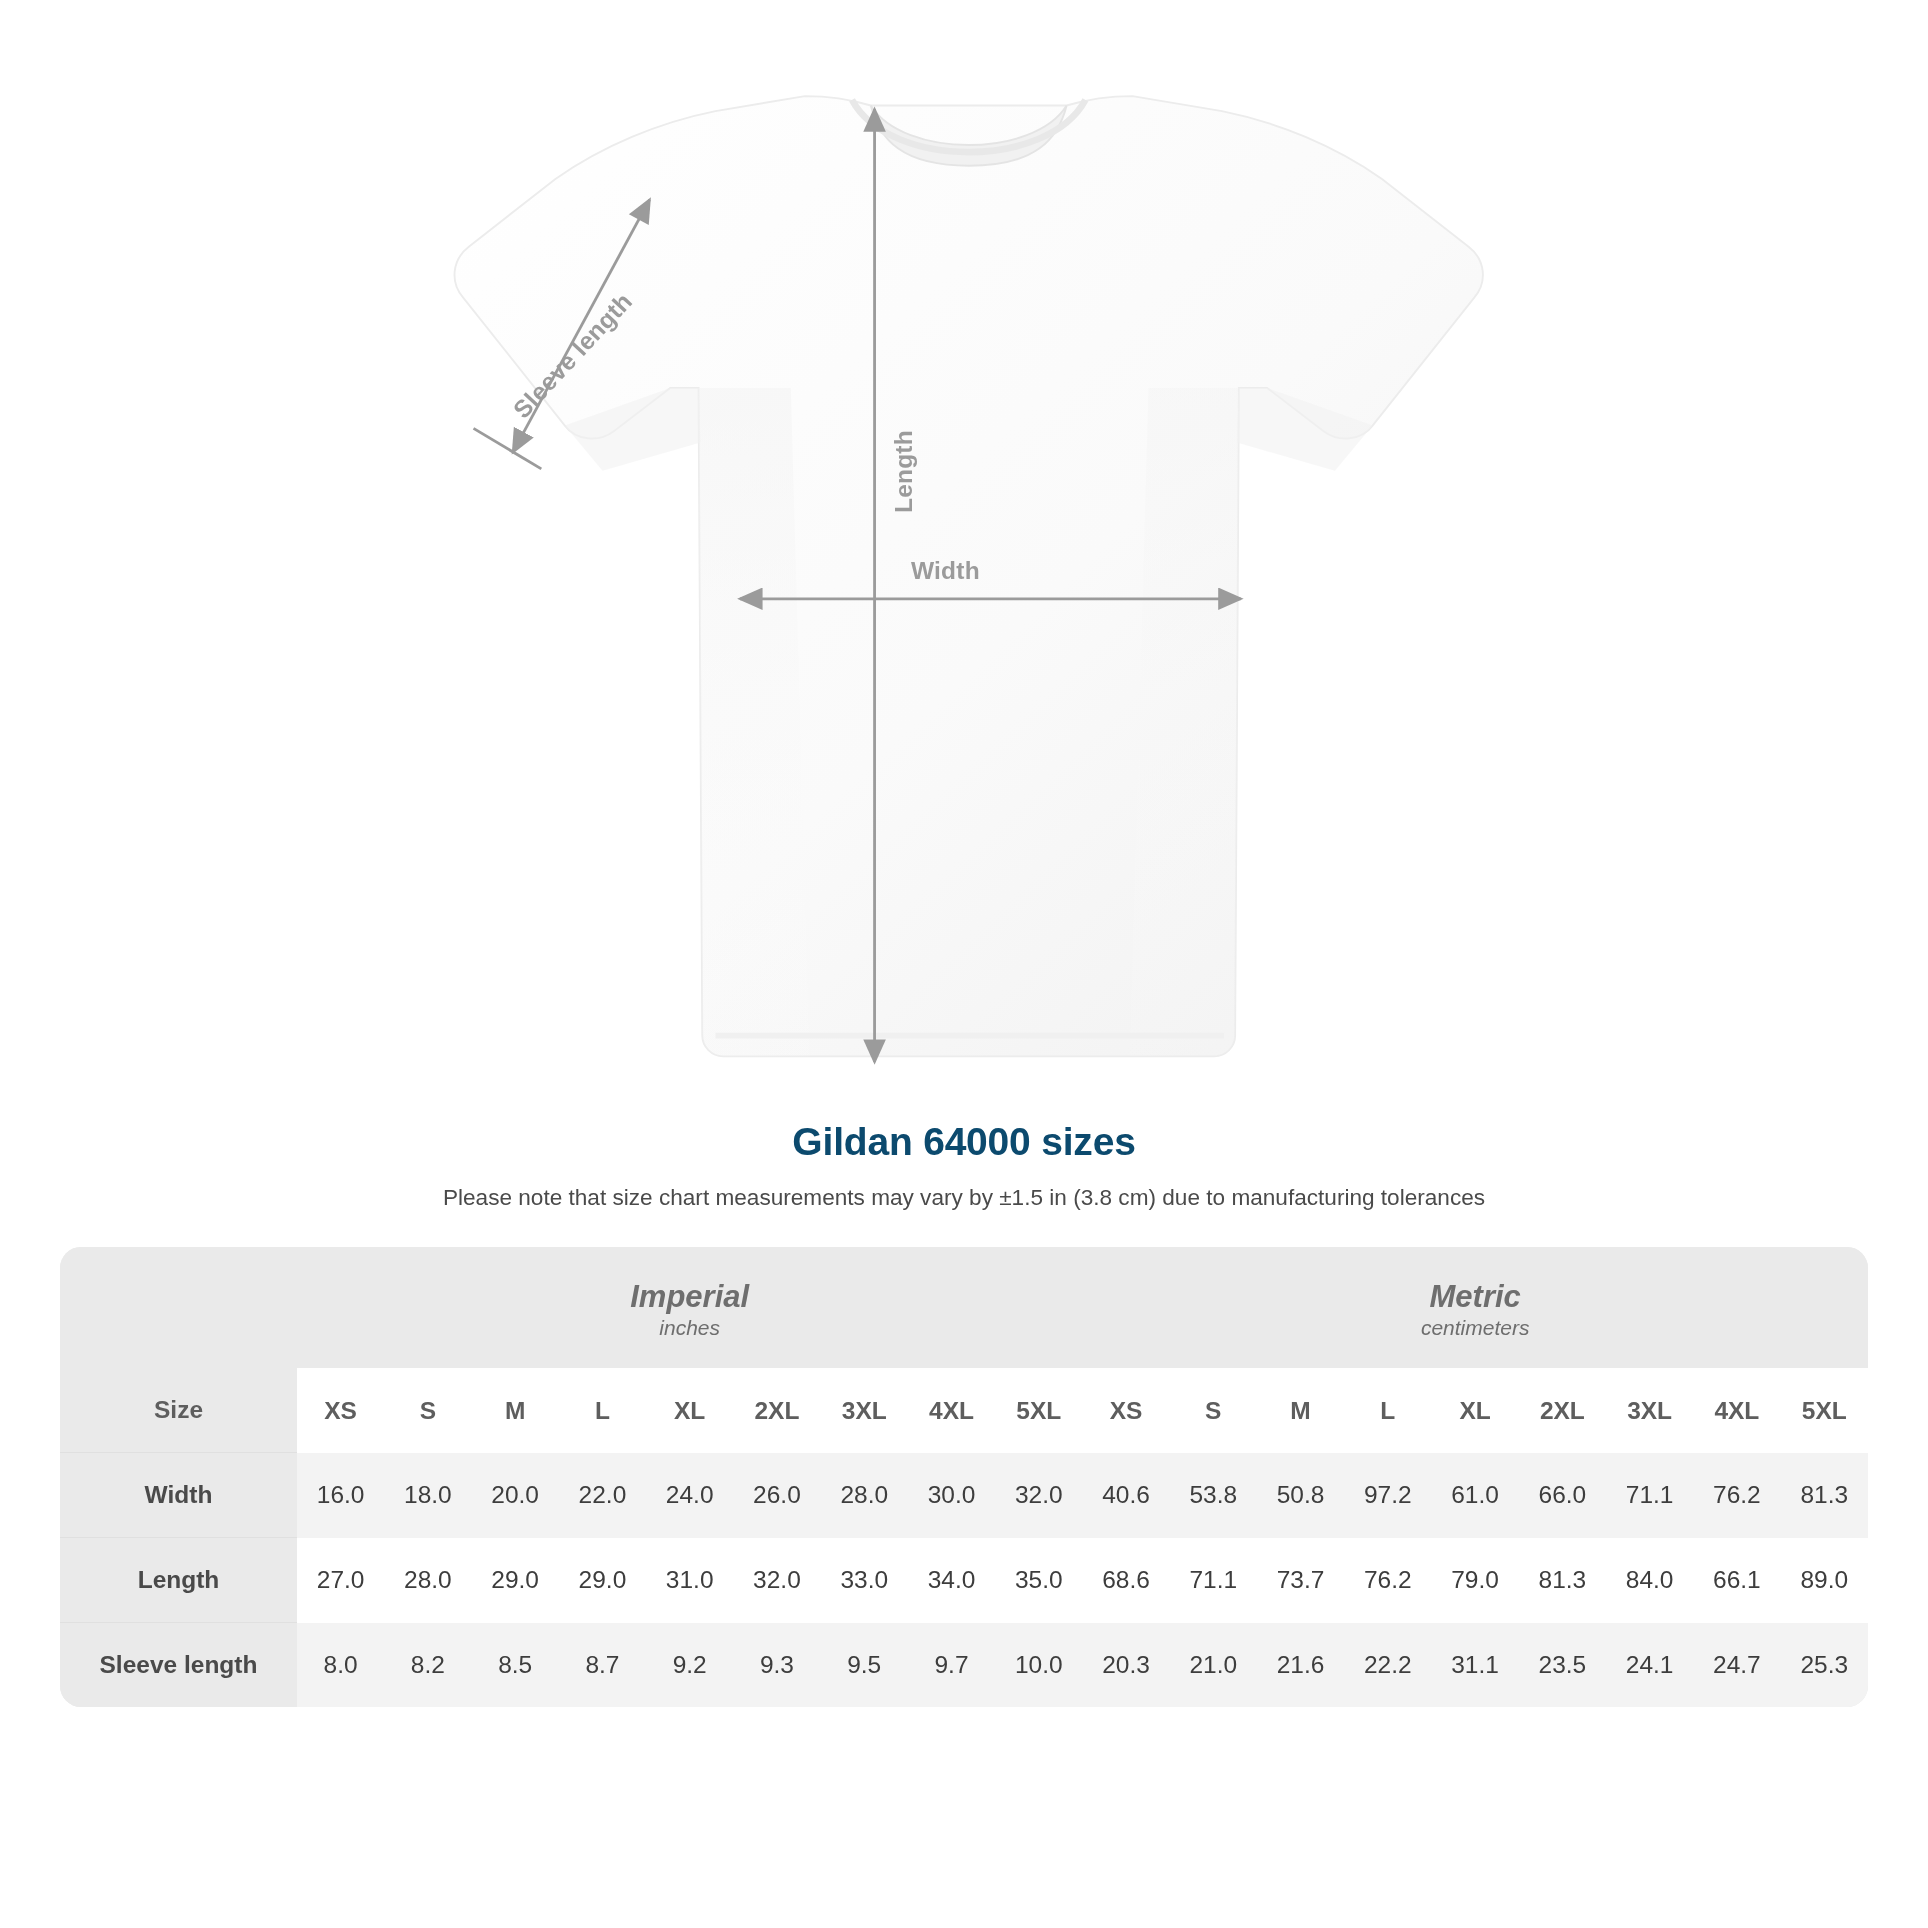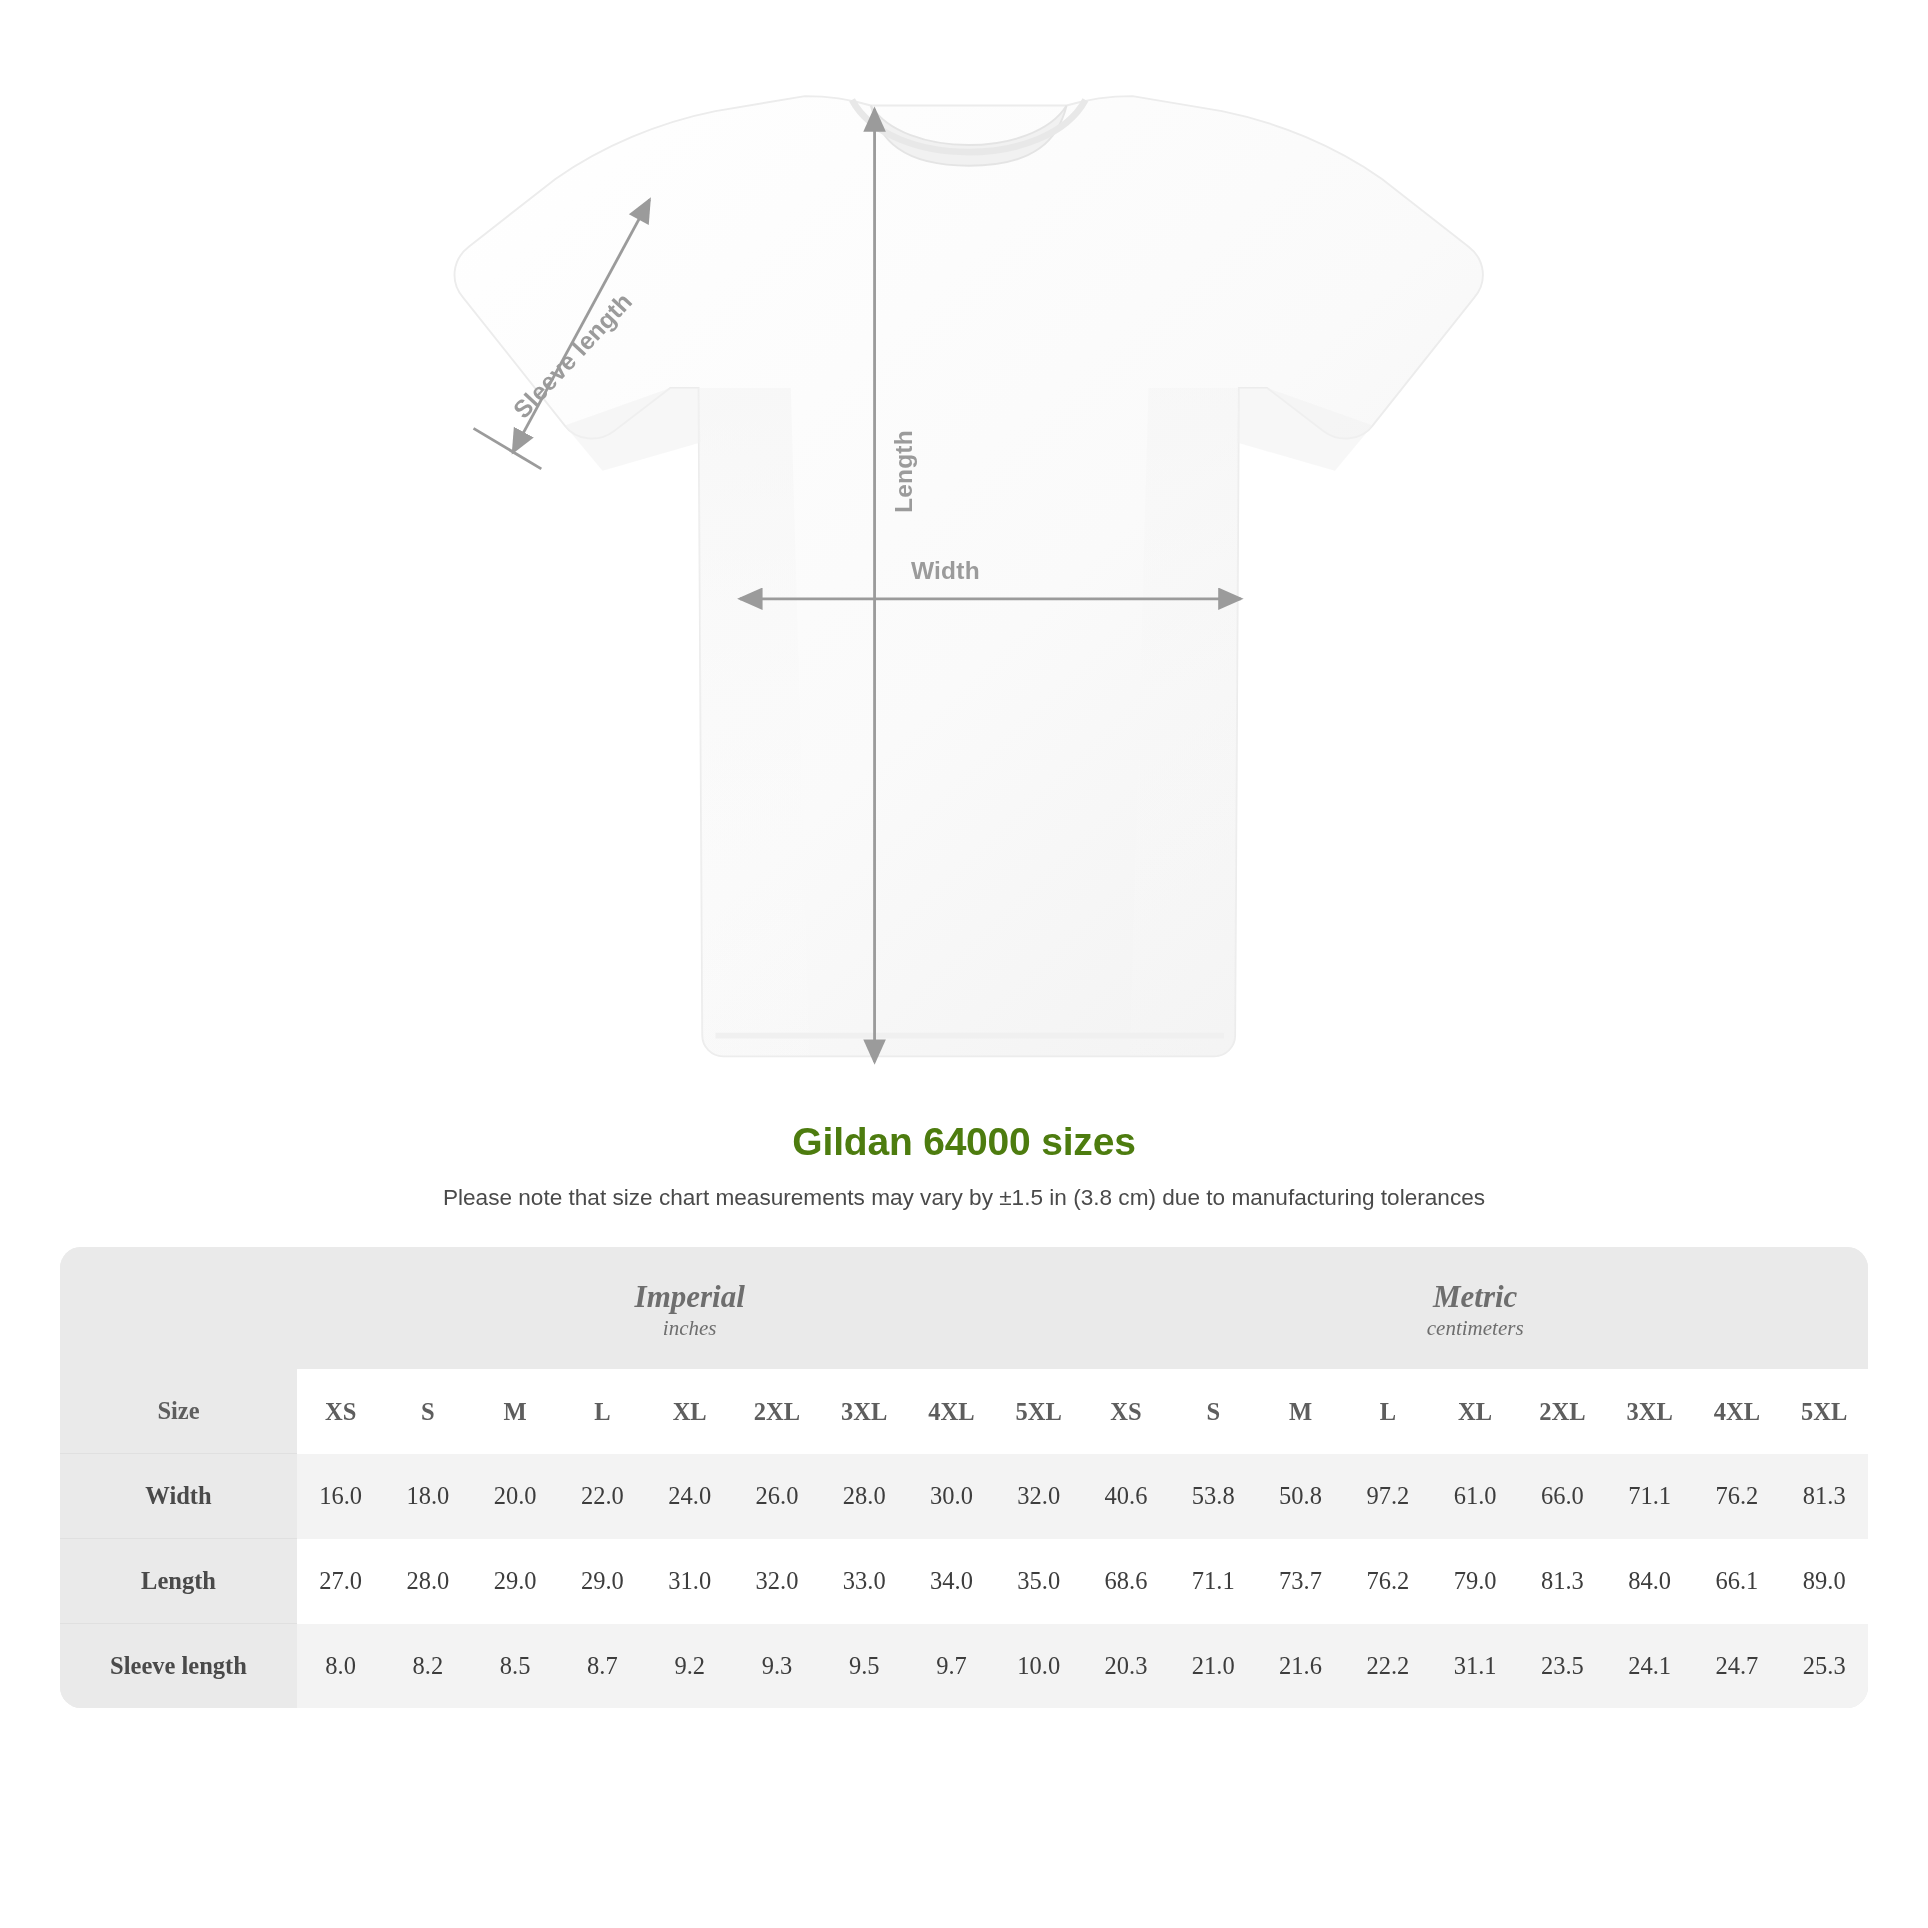--- a/index.html
+++ b/index.html
@@ -52,41 +52,40 @@
   }
 
   
   .title-block {
     text-align: center;
     margin-top: 9.4px;
   }
   .chart-title {
     font-size: 39px;
     font-weight: bold;
-    color: #4d7c0f;
+    color: #0c4a6e;
     letter-spacing: -0.2px;
   }
   .chart-note {
     margin-top: 21px;
     font-size: 22.6px;
     color: #4a4a4a;
   }
 
   
   .table-wrap {
     margin: 36px 60px 0 60px;
     border-radius: 21px;
     overflow: hidden;
     background: #eaeaea;
   }
   table.size-table {
     border-collapse: collapse;
     width: 100%;
     table-layout: fixed;
-    font-family: Liberation Serif, serif;
   }
   table.size-table td, table.size-table th {
     border: 0;
     text-align: center;
     vertical-align: middle;
   }
 
   
   .unit-row td {
     background: #eaeaea;

